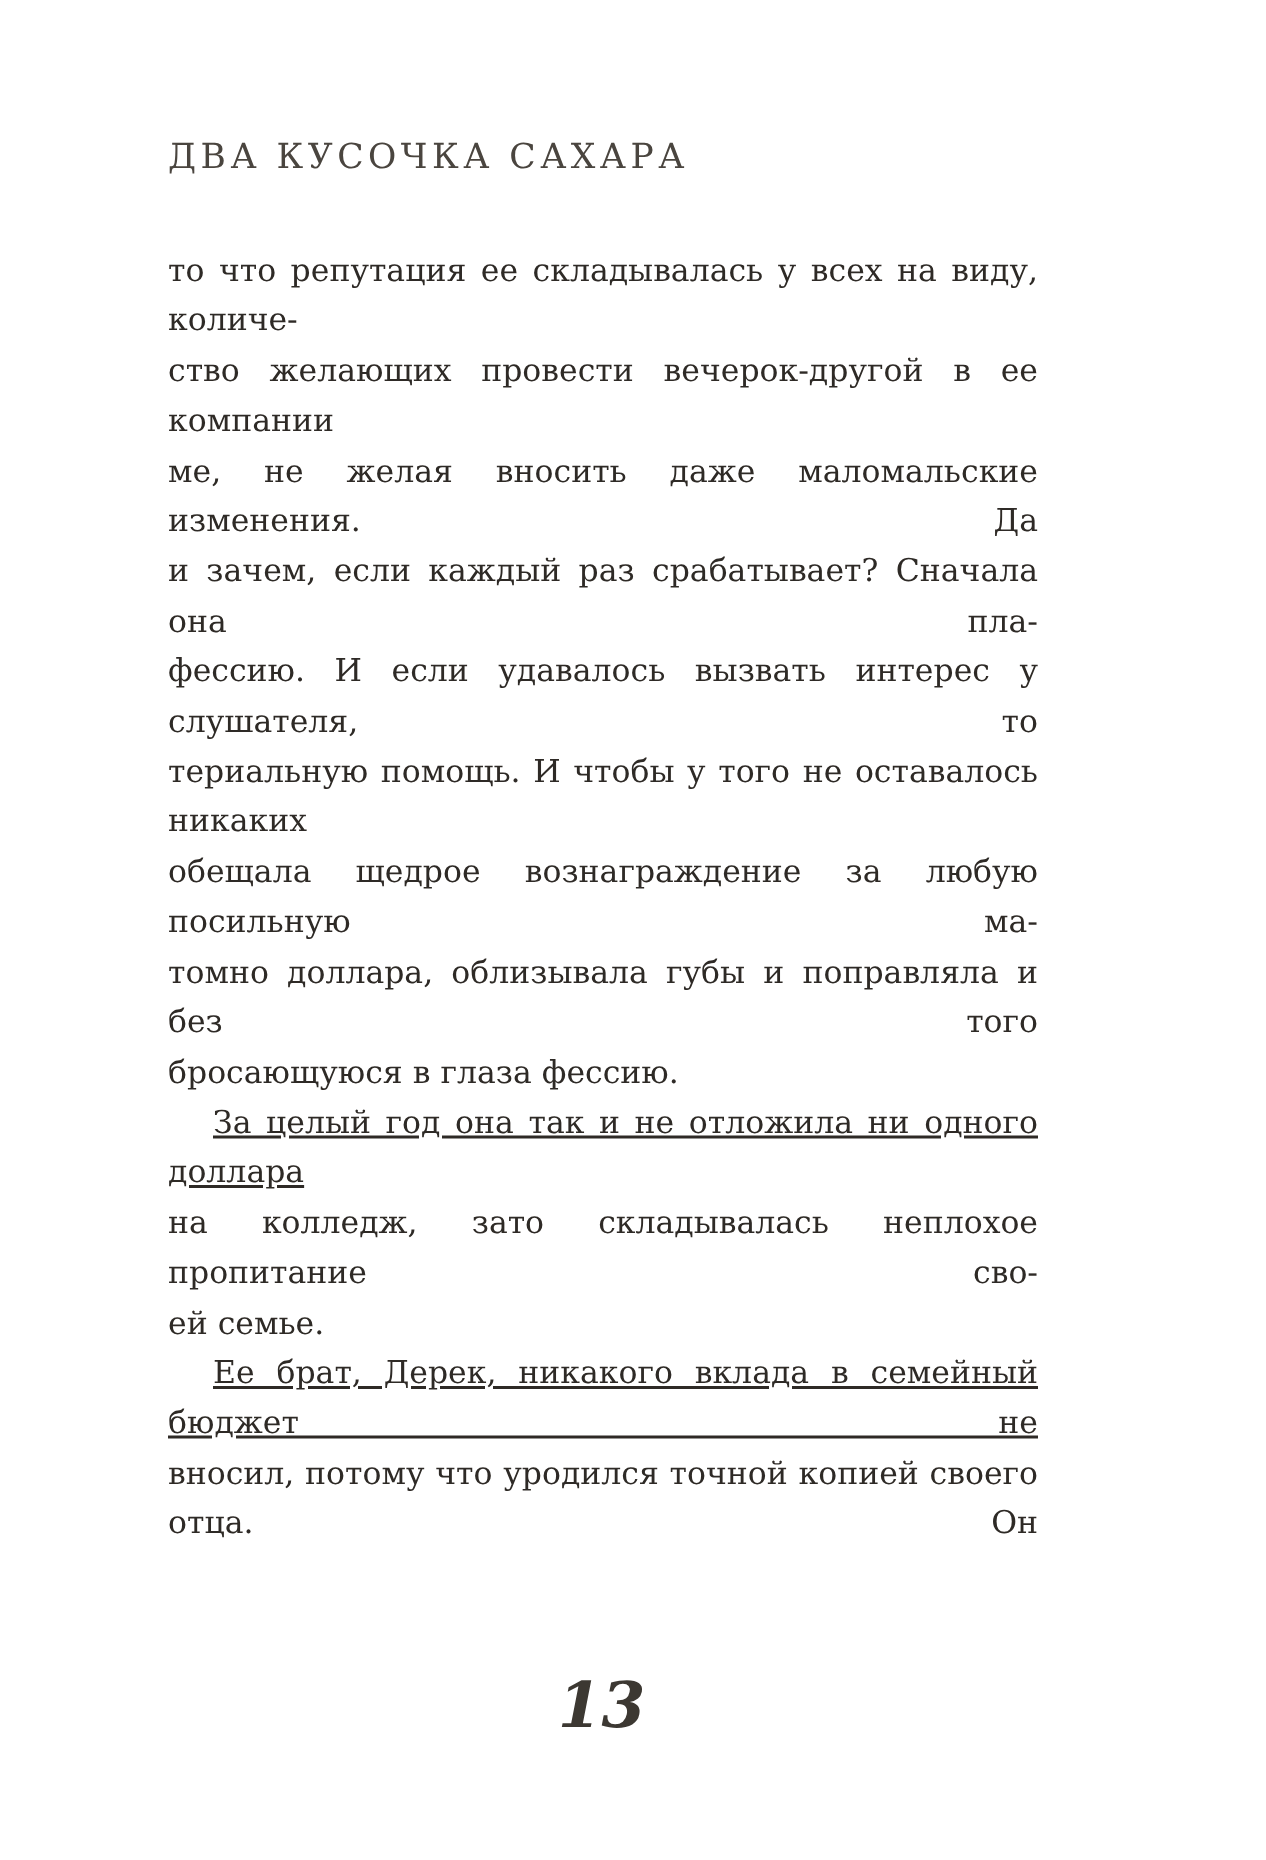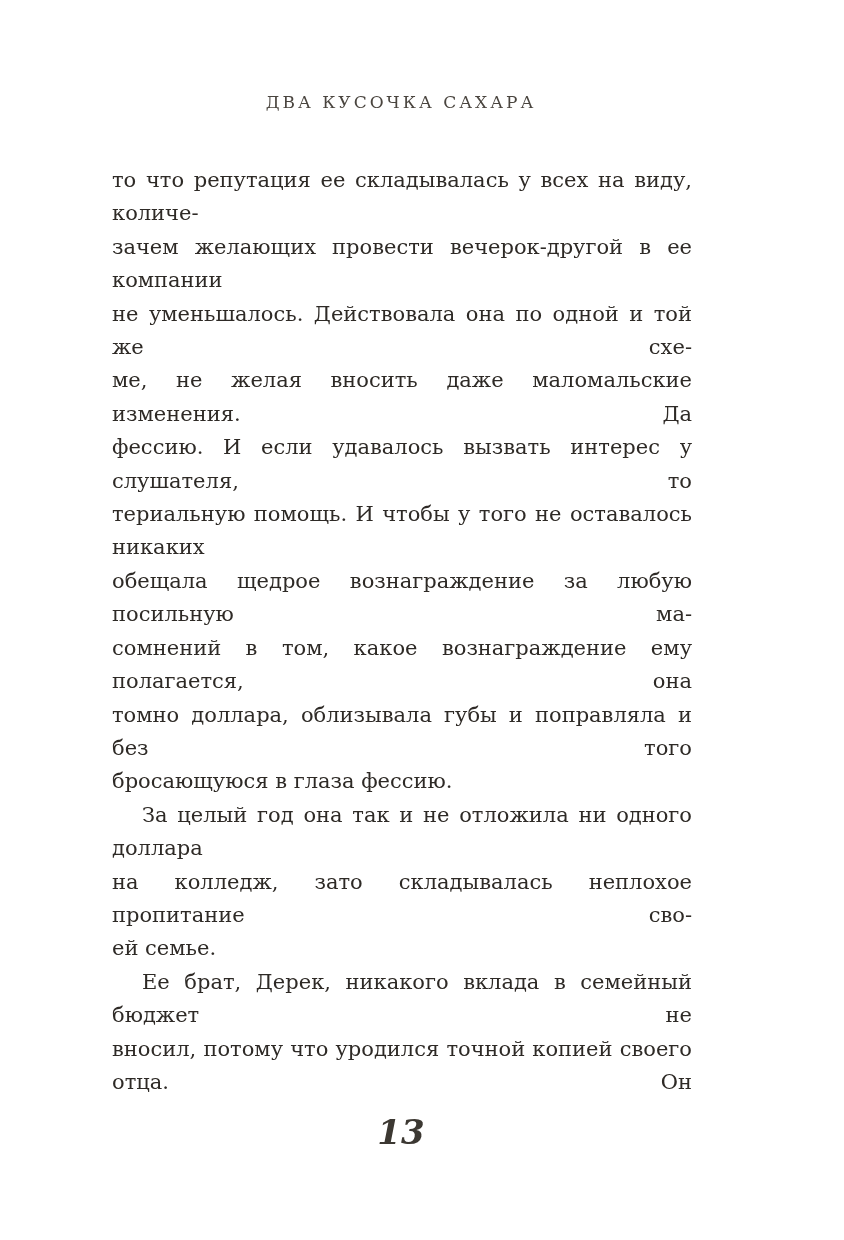--- a/index.html
+++ b/index.html
@@ -14,22 +14,22 @@
     background: #ffffff;
     font-family: "DejaVu Serif", "Liberation Serif", serif;
     color: #2b2723;
     overflow: hidden;
   }
   .running-header {
     position: absolute;
     top: 92px;
     left: 112px;
     width: 578px;
-    text-align: center;
-    font-size: 17px;
+    text-align: left;
+    font-size: 23px;
     letter-spacing: 3px;
     color: #4a453f;
     font-weight: 400;
   }
   .body-text {
     position: absolute;
     top: 164px;
     left: 112px;
     width: 580px;
     font-size: 21px;
@@ -40,50 +40,50 @@
   .line {
     text-align: justify;
     text-align-last: justify;
     white-space: normal;
   }
   .line.last {
     text-align-last: left;
   }
   .line.first {
     text-indent: 30px;
+    text-decoration: underline;
   }
   .page-number {
     position: absolute;
     top: 1112px;
     left: 112px;
     width: 578px;
     text-align: center;
-    font-size: 34px;
+    font-size: 42px;
     font-style: italic;
     font-weight: 700;
     color: #3c3832;
     font-family: "DejaVu Serif", "Liberation Serif", serif;
   }
 </style>
 </head>
 <body>
 
 <div class="page">
   <div class="running-header">ДВА КУСОЧКА САХАРА</div>
 
   <div class="body-text">
       <div class="para">
         <div class="line">то что репутация ее складывалась у всех на виду, количе-</div>
-        <div class="line">зачем желающих провести вечерок-другой в ее компании</div>
-        <div class="line">не уменьшалось. Действовала она по одной и той же схе-</div>
+        <div class="line">ство желающих провести вечерок-другой в ее компании</div>
         <div class="line">ме, не желая вносить даже маломальские изменения. Да</div>
+        <div class="line">и зачем, если каждый раз срабатывает? Сначала она пла-</div>
         <div class="line">фессию. И если удавалось вызвать интерес у слушателя, то</div>
         <div class="line">териальную помощь. И чтобы у того не оставалось никаких</div>
         <div class="line">обещала щедрое вознаграждение за любую посильную ма-</div>
-        <div class="line">сомнений в том, какое вознаграждение ему полагается, она</div>
         <div class="line">томно доллара, облизывала губы и поправляла и без того</div>
         <div class="line last">бросающуюся в глаза фессию.</div>
       </div>
       <div class="para">
         <div class="line first">За целый год она так и не отложила ни одного доллара</div>
         <div class="line">на колледж, зато складывалась неплохое пропитание сво-</div>
         <div class="line last">ей семье.</div>
       </div>
       <div class="para">
         <div class="line first">Ее брат, Дерек, никакого вклада в семейный бюджет не</div>

